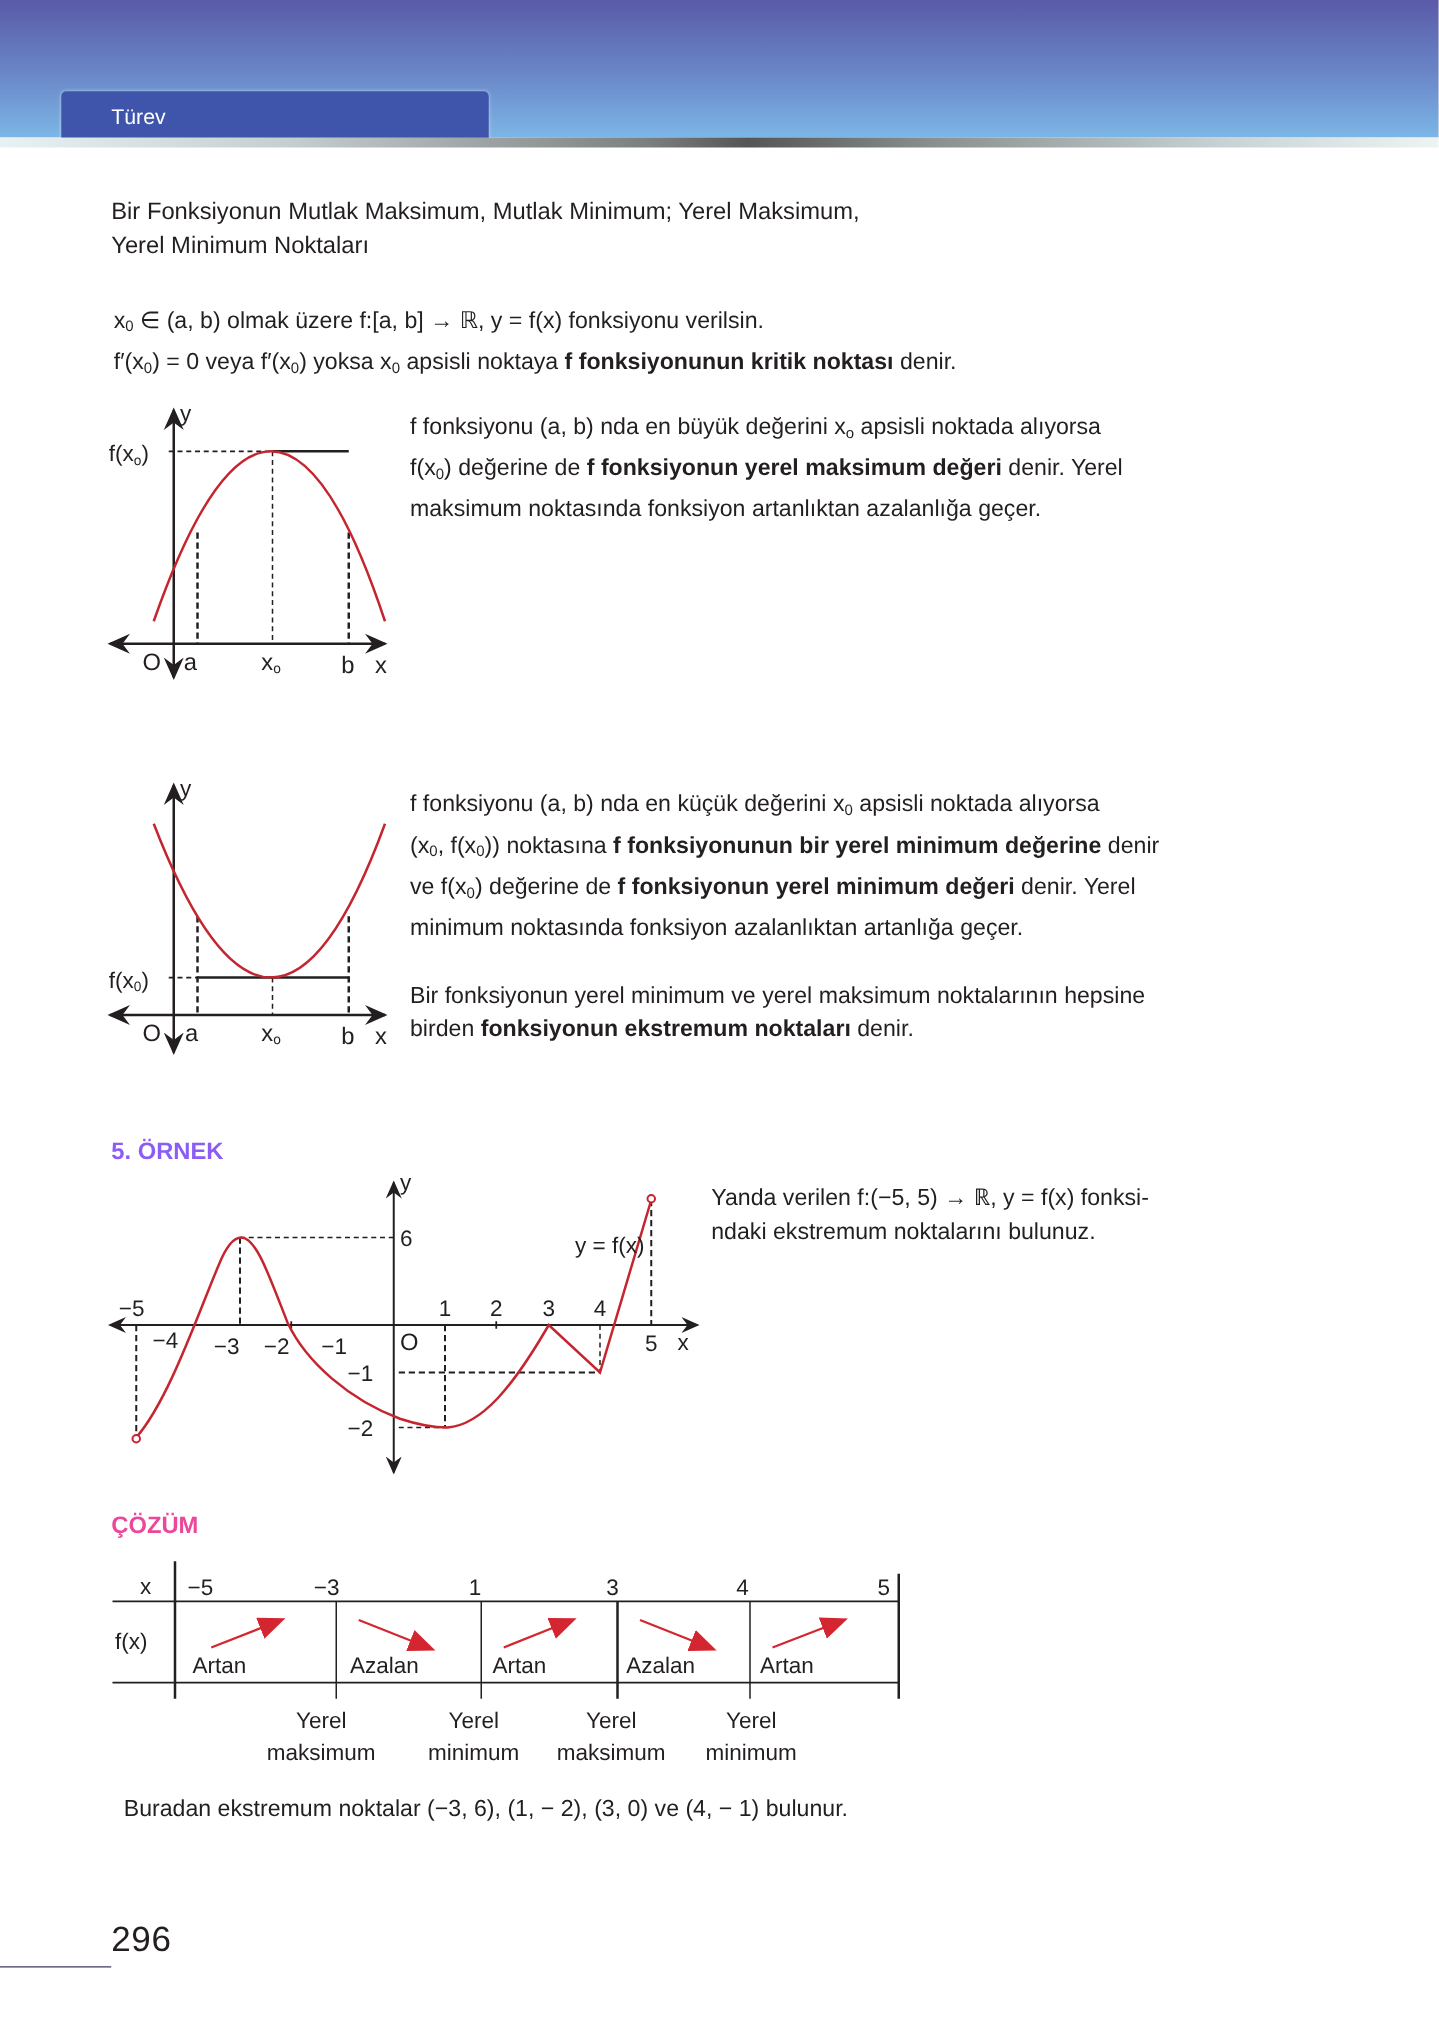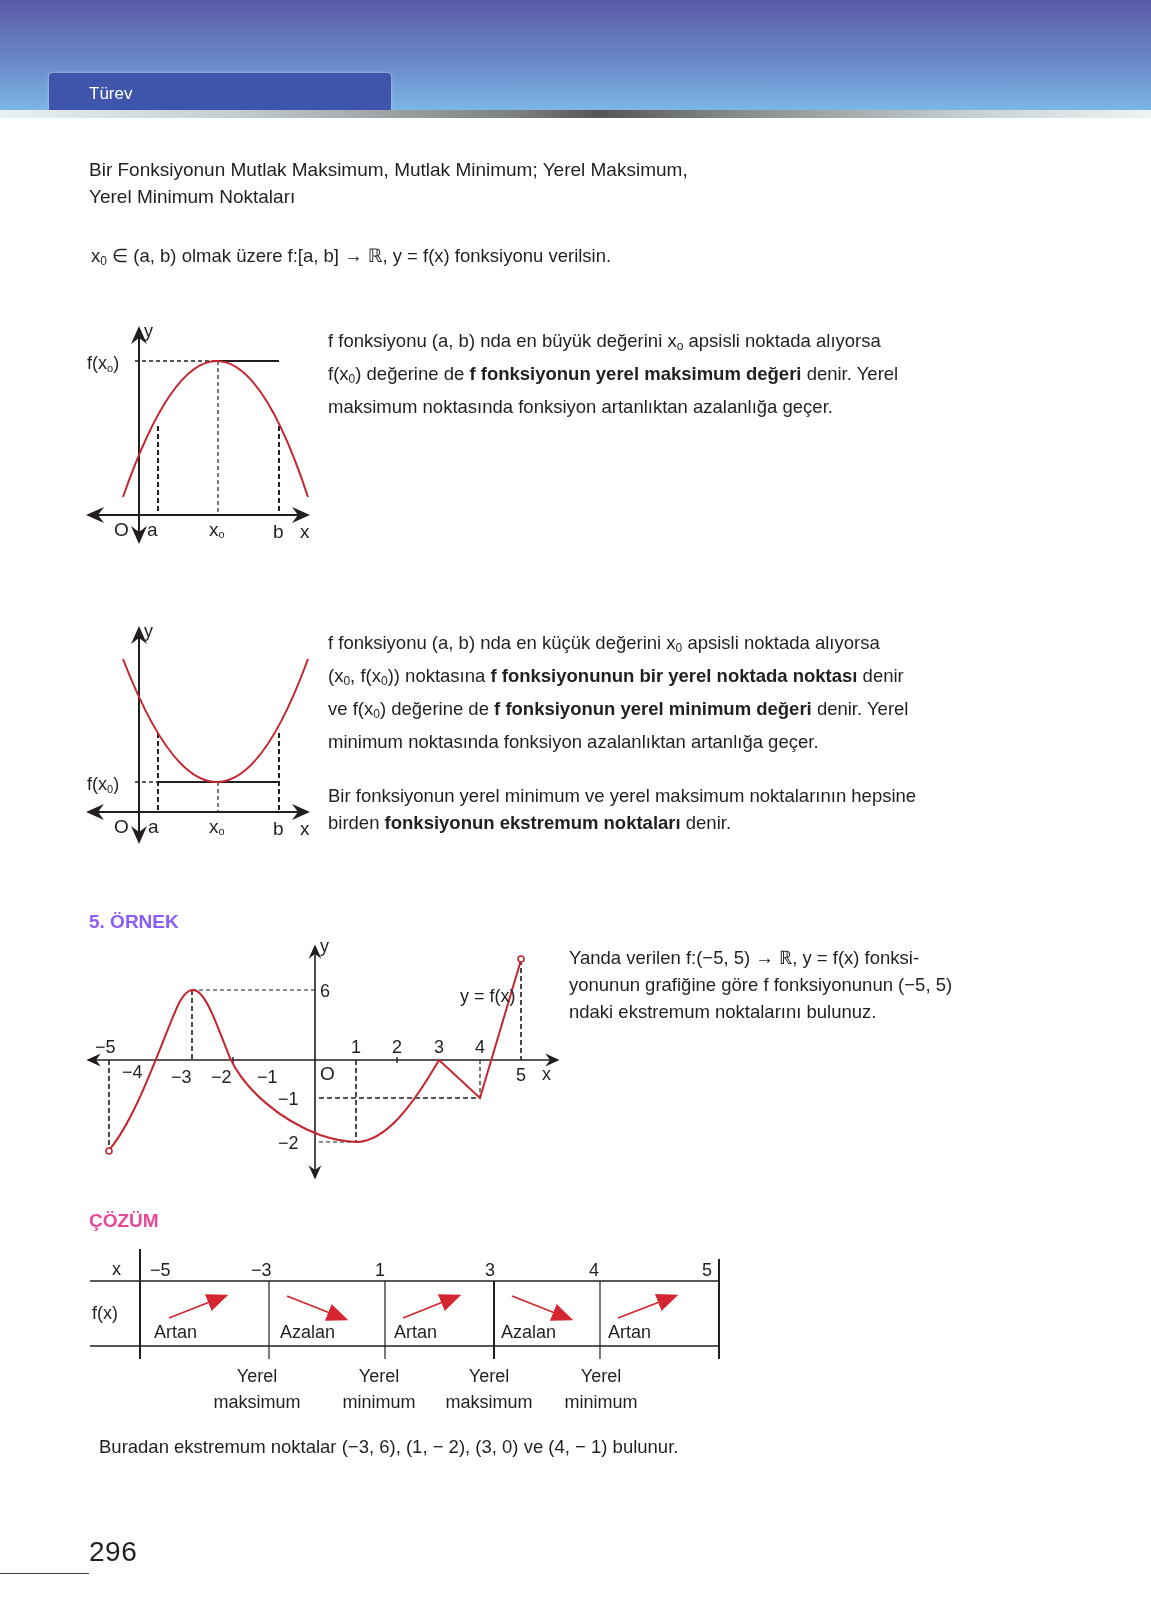--- a/index.html
+++ b/index.html
@@ -52,20 +52,23 @@
 <div class="banner-strip"></div>
 
 <div class="abs title">
   <div>Bir Fonksiyonun Mutlak Maksimum, Mutlak Minimum; Yerel Maksimum,</div>
   <div>Yerel Minimum Noktaları</div>
 </div>
 
 <div class="abs para" style="left:91px; top:242px; width:900px;">
   <div>
     <span>x</span><span class="sub">0</span><span> ∈ (a, b) olmak üzere  f:[a, b] → ℝ, y = f(x)  fonksiyonu verilsin.</span>
+  </div>
+  <div>
+    <span>f′(x</span><span class="sub">0</span><span>) = 0  veya  f′(x</span><span class="sub">0</span><span>)  yoksa  x</span><span class="sub">0</span><span>  apsisli noktaya </span><b>f fonksiyonunun kritik noktası</b><span> denir.</span>
   </div>
 </div>
 
 <svg class="abs" style="left:80px; top:320px;" width="240" height="230" viewBox="0 0 240 230">
   <defs>
     <marker id="ah" markerWidth="10" markerHeight="10" refX="8" refY="5" orient="auto">
       <path d="M0,1 L9,5 L0,9 L3,5 Z" fill="#231f20"></path>
     </marker>
   </defs>
 
@@ -118,21 +121,21 @@
   <text x="64" y="17" font-size="18">y</text>
   <text x="34" y="213" font-size="19">O</text>
   <text x="68" y="213" font-size="19">a</text>
   <text x="129" y="213" font-size="19"><tspan>x</tspan><tspan font-size="11" dy="2">o</tspan></text>
   <text x="193" y="215" font-size="19">b</text>
   <text x="220" y="215" font-size="19">x</text>
 </svg>
 
 <div class="abs para" style="left:328px; top:629px; width:720px;">
   <div><span>f fonksiyonu  (a, b)  nda en küçük değerini  x</span><span class="sub">0</span><span>  apsisli noktada alıyorsa</span></div>
-  <div><span>(x</span><span class="sub">0</span><span>, f(x</span><span class="sub">0</span><span>))  noktasına </span><b>f fonksiyonunun bir yerel noktada noktası</b><span> denir</span></div>
+  <div><span>(x</span><span class="sub">0</span><span>, f(x</span><span class="sub">0</span><span>))  noktasına </span><b>f fonksiyonunun bir yerel minimum değerine</b><span> denir</span></div>
   <div><span>ve  f(x</span><span class="sub">0</span><span>)  değerine de </span><b>f fonksiyonun yerel minimum değeri</b><span> denir. Yerel</span></div>
   <div>minimum noktasında fonksiyon azalanlıktan artanlığa geçer.</div>
   <div style="height:27px;"></div>
   <div>Bir fonksiyonun yerel minimum ve yerel maksimum noktalarının hepsine</div>
   <div><span>birden </span><b>fonksiyonun ekstremum noktaları</b><span> denir.</span></div>
 </div>
 
 <div class="abs section-heading ornek" style="left:89px; top:911px;">5. ÖRNEK</div>
 
 <svg class="abs" style="left:80px; top:940px;" width="480" height="240" viewBox="0 0 480 240">
@@ -177,21 +180,20 @@
   <text x="177" y="143" font-size="18">−1</text>
   <text x="271" y="113" font-size="18">1</text>
   <text x="312" y="113" font-size="18">2</text>
   <text x="354" y="113" font-size="18">3</text>
   <text x="395" y="113" font-size="18">4</text>
   <text x="436" y="141" font-size="18">5</text>
 </svg>
 
 <div class="abs para" style="left:569px; top:944px; width:480px;">
   <div>Yanda verilen   f:(−5, 5) → ℝ, y = f(x)  fonksi-</div>
-  <div>yonunun grafiğine göre f fonksiyonunun  (−5, 5)</div>
   <div>ndaki ekstremum noktalarını bulunuz.</div>
 </div>
 
 <div class="abs section-heading cozum" style="left:89px; top:1210px;">ÇÖZÜM</div>
 
 <svg class="abs" style="left:80px; top:1245px;" width="650" height="180" viewBox="0 0 650 180">
   <defs>
     <marker id="ra" markerWidth="12" markerHeight="10" refX="10" refY="5" orient="auto">
       <path d="M0,0 L12,5 L0,10 Z" fill="#d42630"></path>
     </marker>

